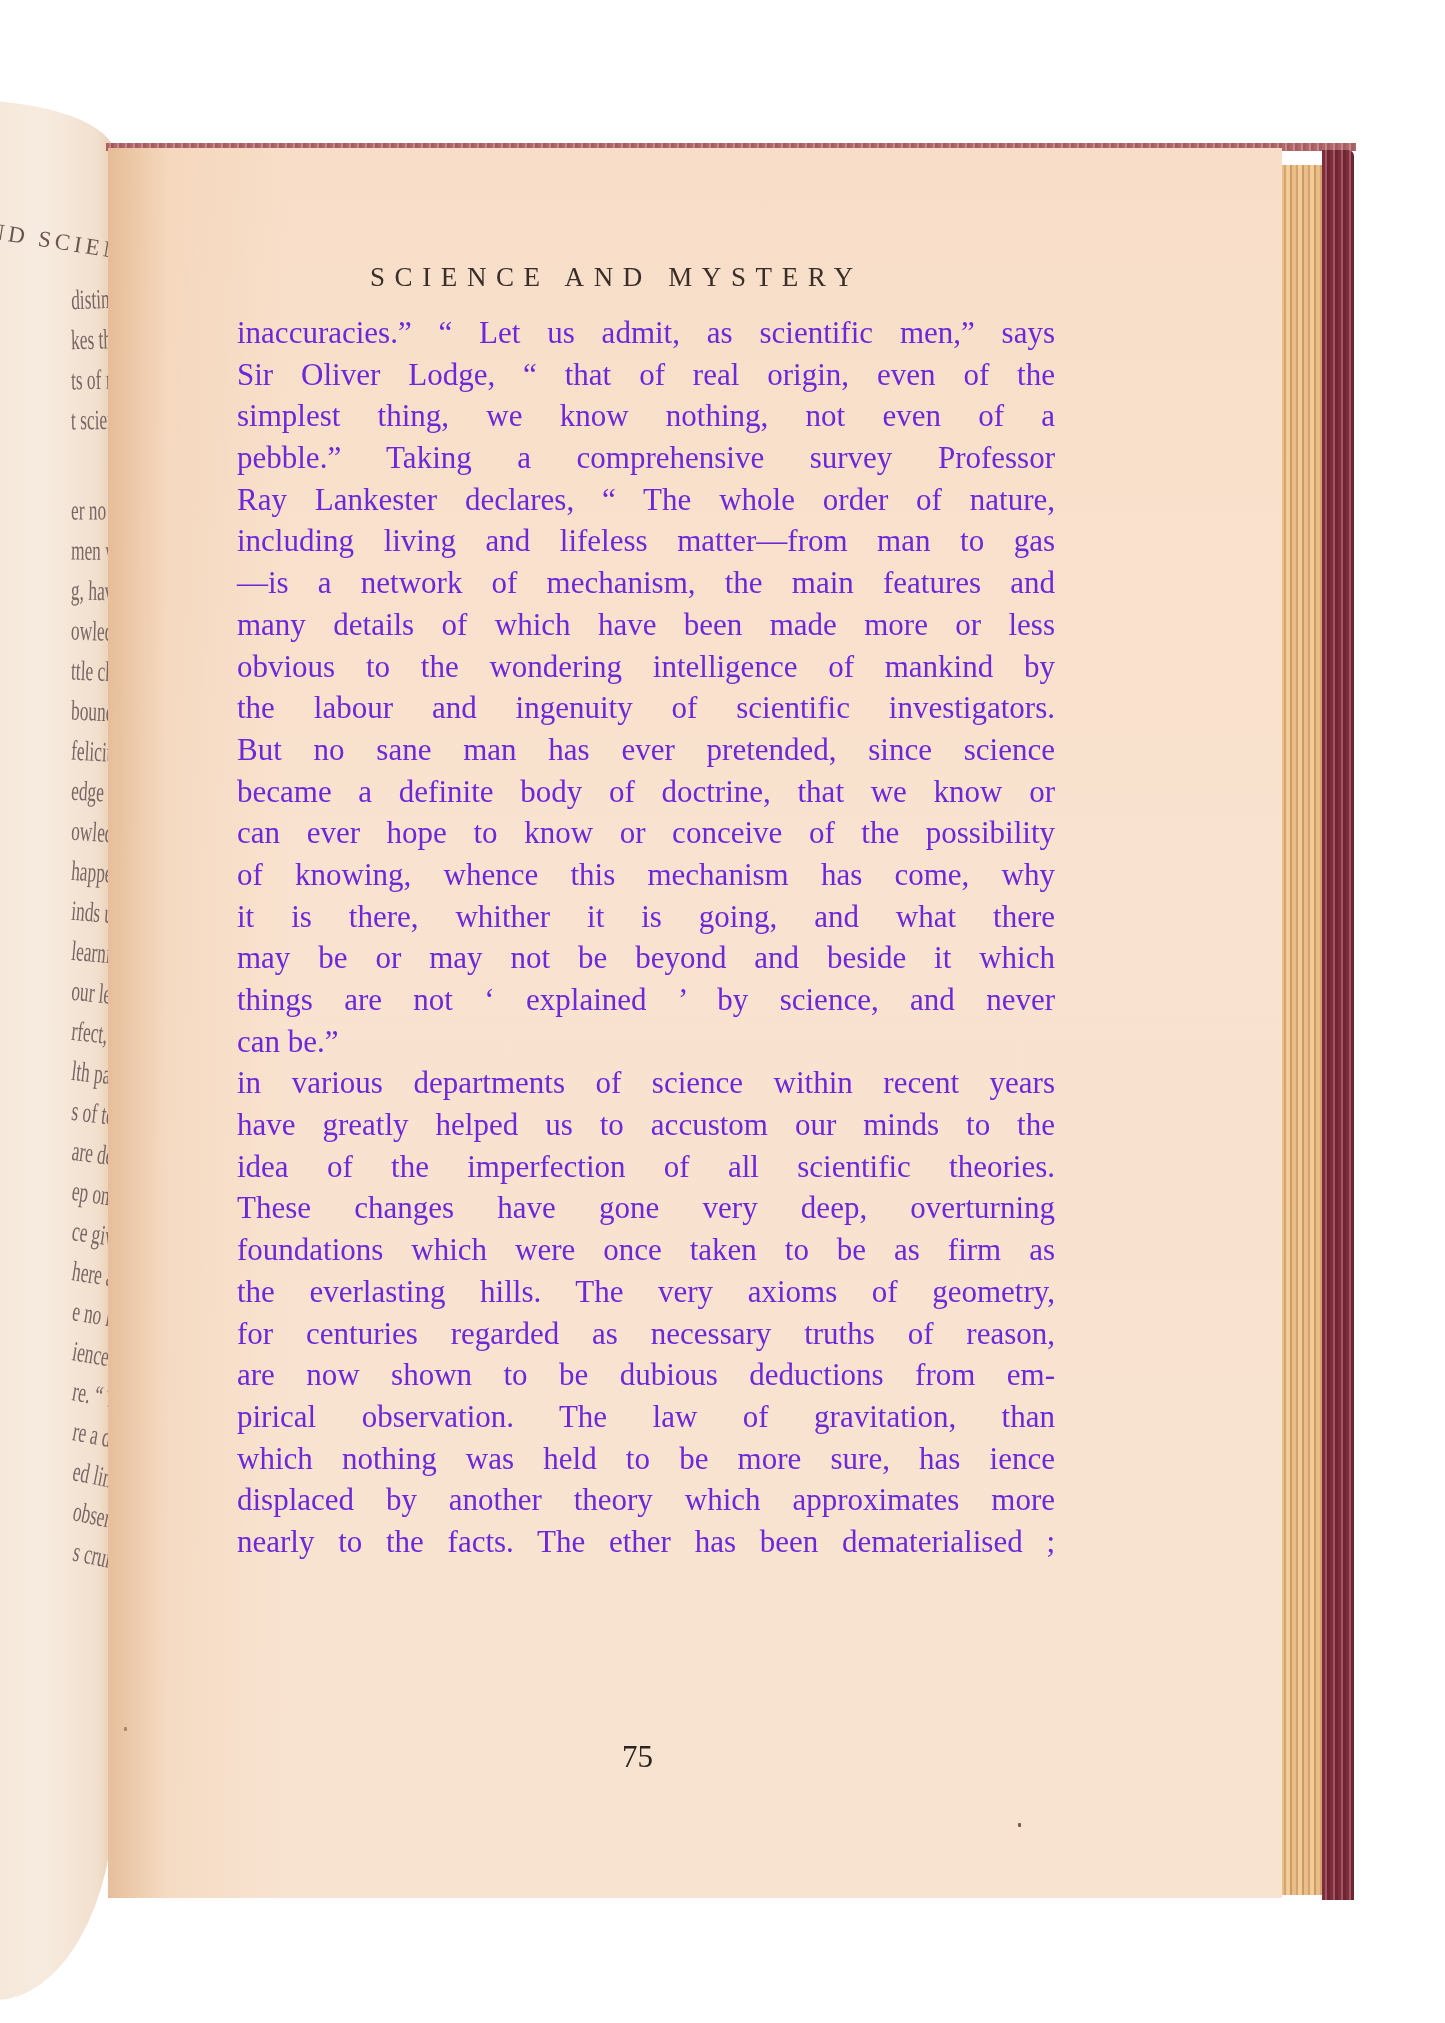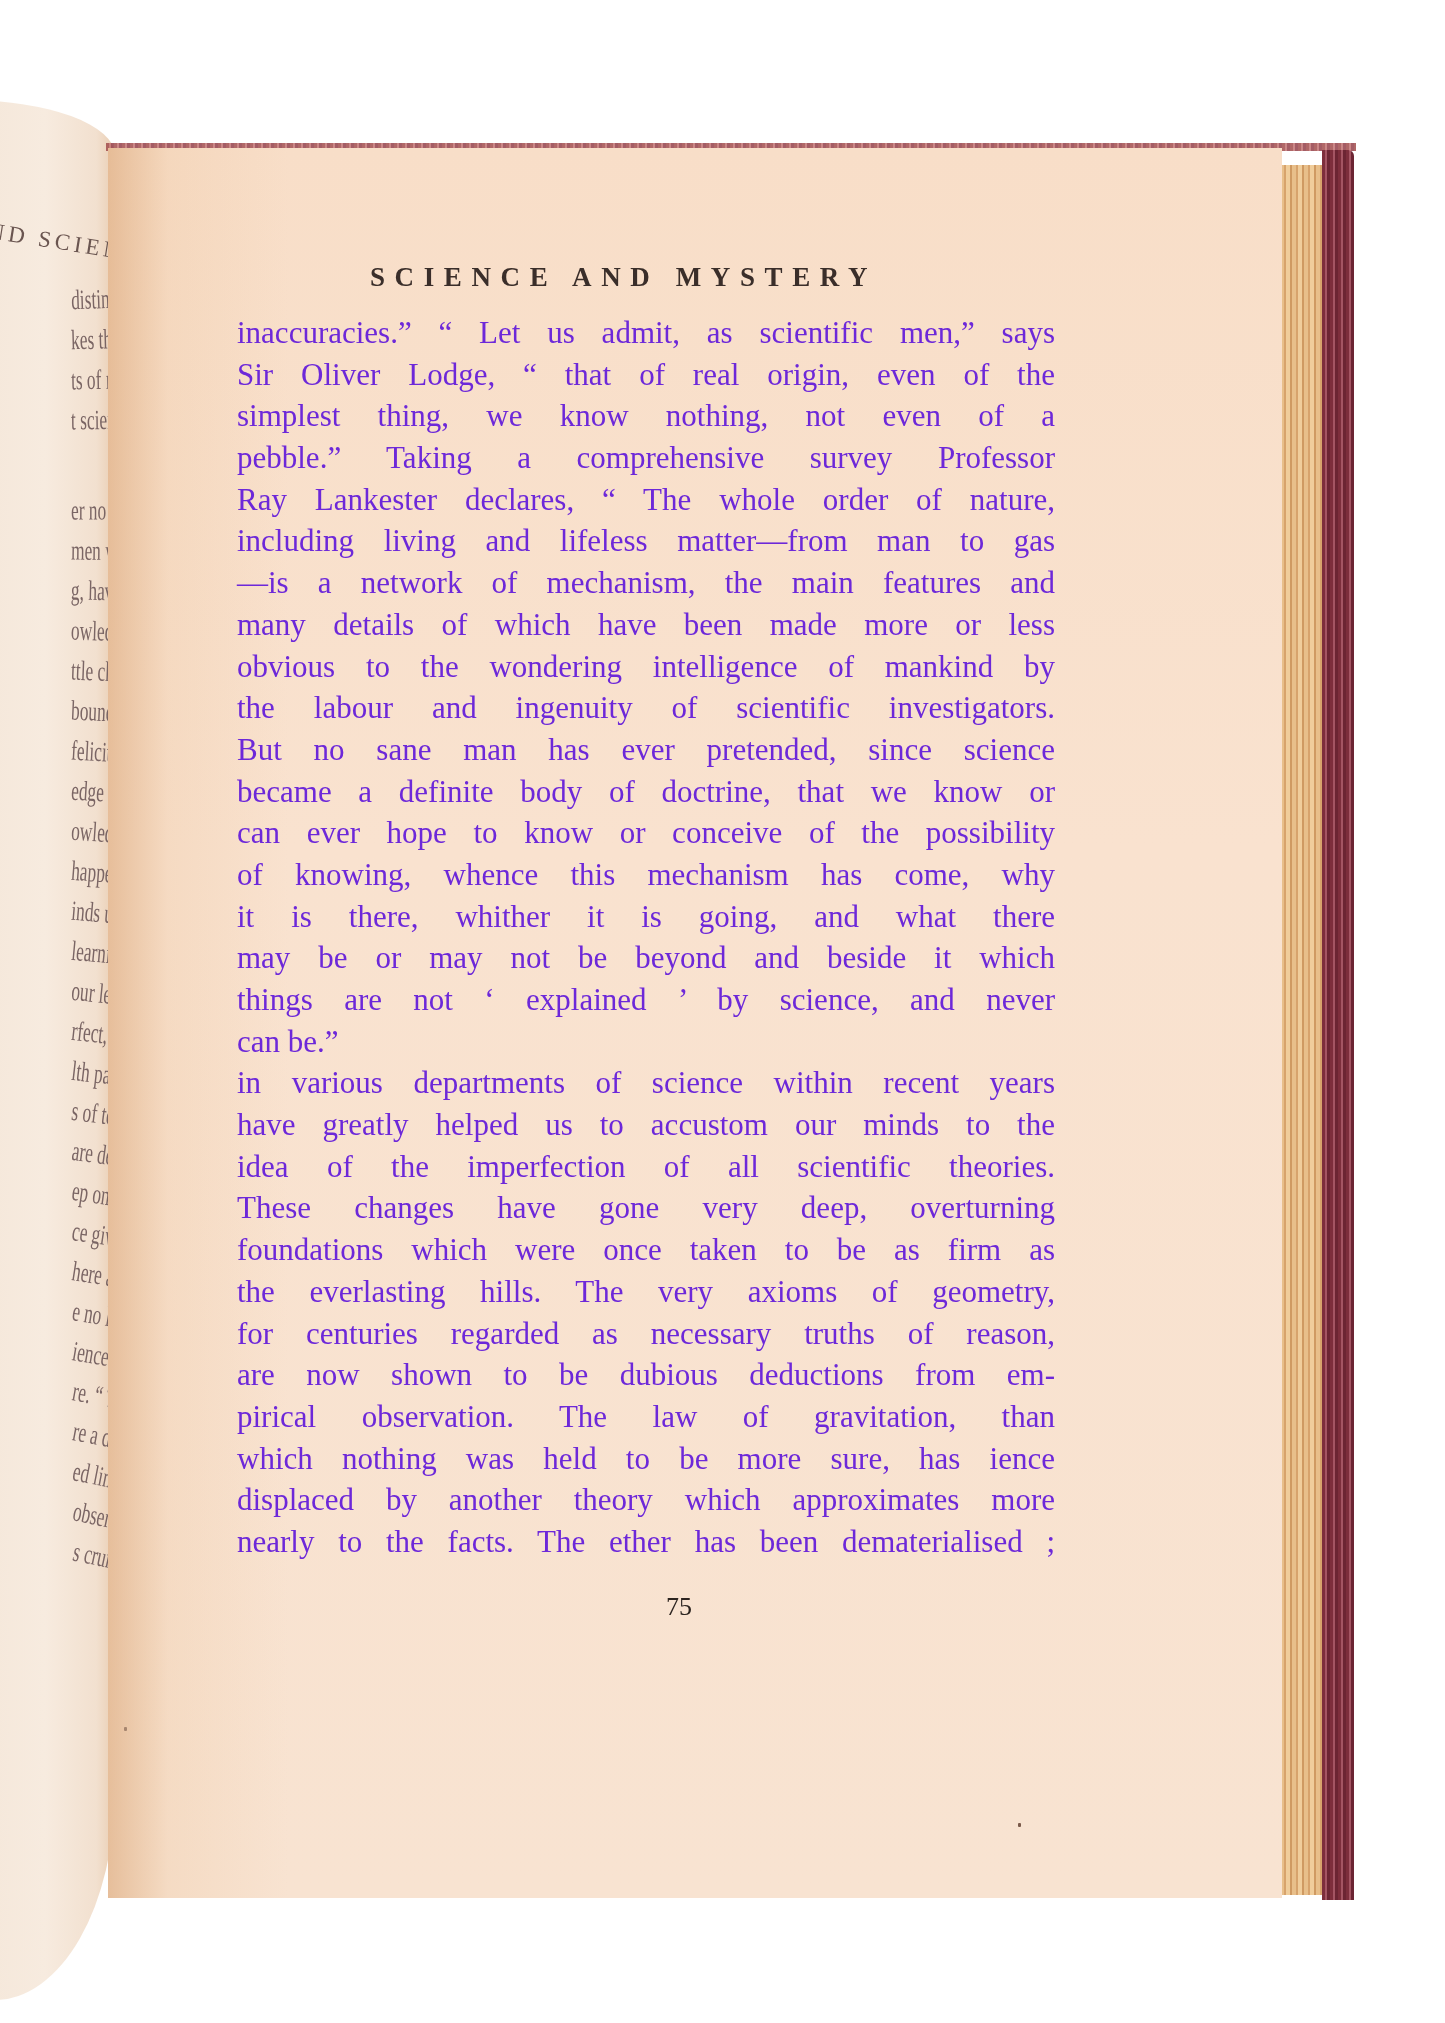--- a/index.html
+++ b/index.html
@@ -42,31 +42,31 @@
     background: repeating-linear-gradient(90deg, #e8bf8a 0 4px, #d7a36c 4px 6px, #f0cd9b 6px 10px, #cf9a62 10px 12px);
   }
   .right-page {
     position: absolute; left: 108px; top: 148px; width: 1174px; height: 1750px;
     background:
       linear-gradient(90deg, rgba(215,160,110,.55) 0px, rgba(235,195,155,.25) 60px, rgba(0,0,0,0) 180px),
       linear-gradient(180deg, #f8dec8 0%, #f9e2cf 40%, #f8e3d1 100%);
   }
   .running-head {
     position: absolute; left: 370px; top: 262px;
-    font-size: 27px; letter-spacing: 9.6px; color: #3a2e2a; white-space: nowrap; font-weight: bold;
+    font-size: 27px; letter-spacing: 9.6px; color: #3a2e2a; white-space: nowrap;
   }
   .text-block { position: absolute; left: 237px; top: 312px; width: 818px; }
   .text-line {
     height: 41.7px; line-height: 41.7px; font-size: 31px; color: #6d28d9;
     text-align: justify; text-align-last: justify; white-space: nowrap; overflow: visible;
   }
   .text-line.last { text-align-last: left; }
   .text-line.indent { padding-left: 30px; }
   .page-number {
-    position: absolute; left: 622px; top: 1592px; font-size: 26px; color: #2c2420; margin-left: 44px;
+    position: absolute; left: 622px; top: 1739px; font-size: 31px; color: #2c2420;
   }
   .speck { position: absolute; width: 3px; height: 4px; background: #7a5a4a; border-radius: 1px; }
 </style>
 </head>
 <body>
 
 <div class="left-page">
   <div class="left-running-head">ND SCIENCE</div>
   <div class="left-lines" id="left-lines" style="width: 100px;">
       <div class="left-line" style="top: 0px; right: -95px; left: auto; transform: rotate(-2deg) scaleX(0.62); transform-origin: right center; position: absolute; width: 200px; text-align: right;">distinctly developed</div>

